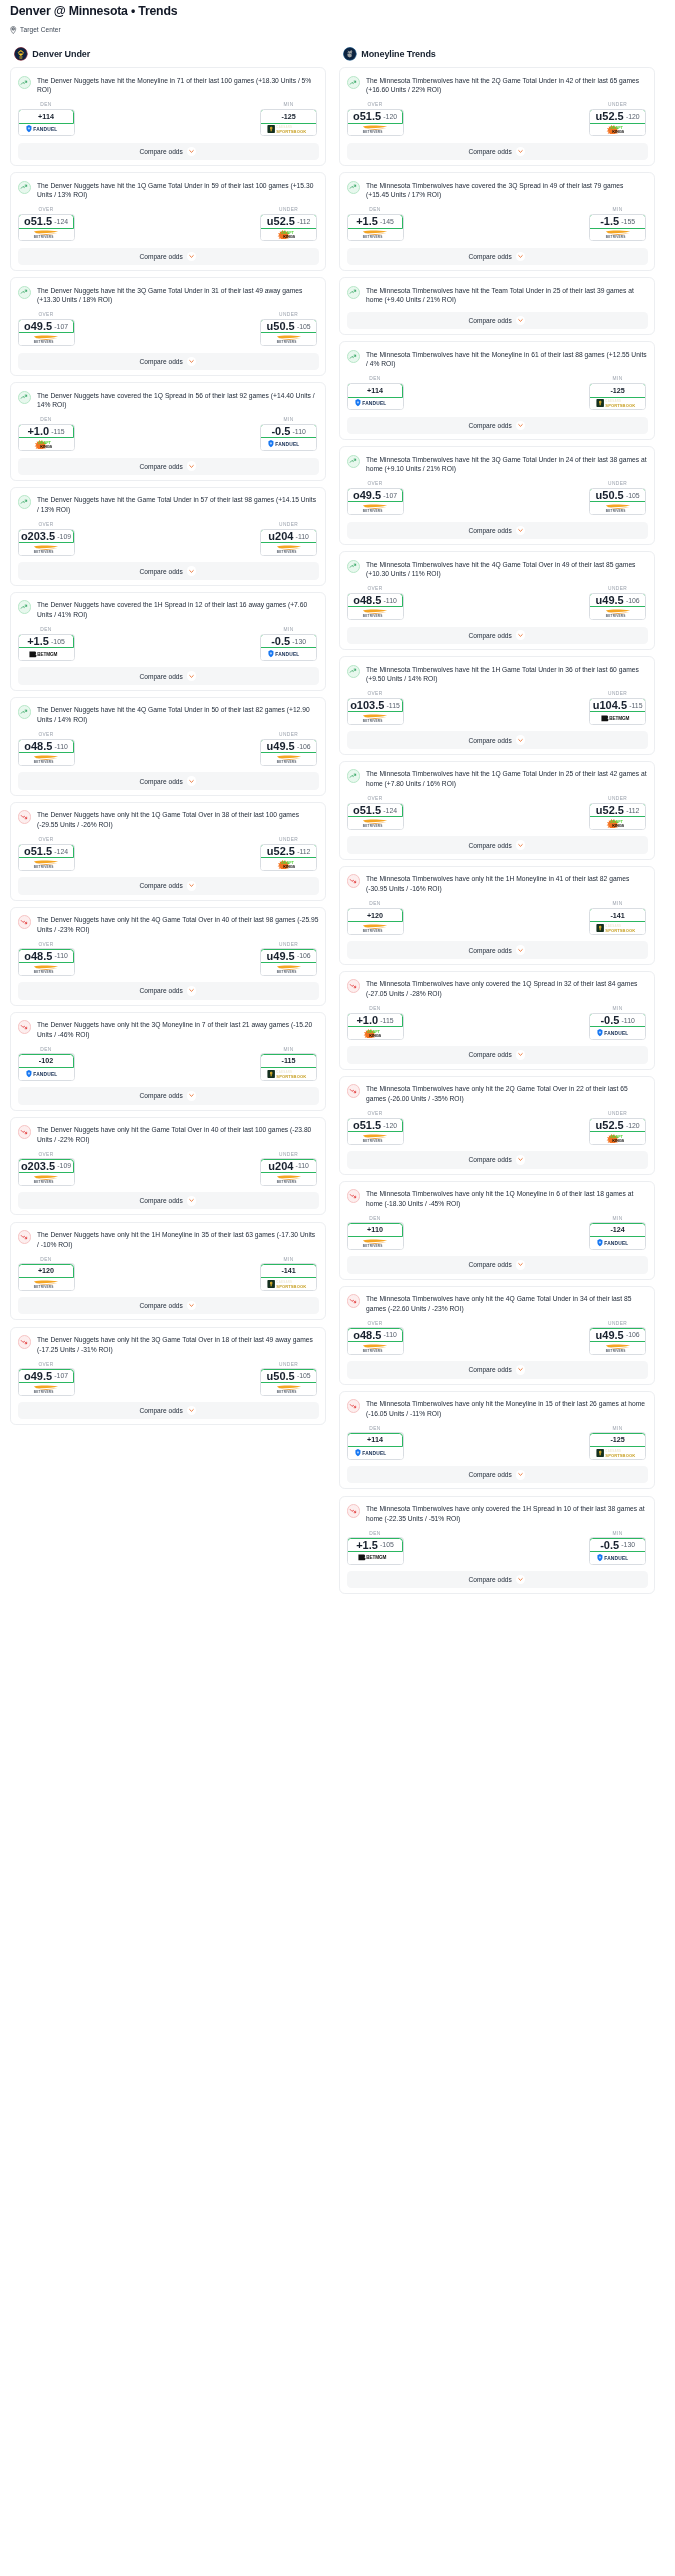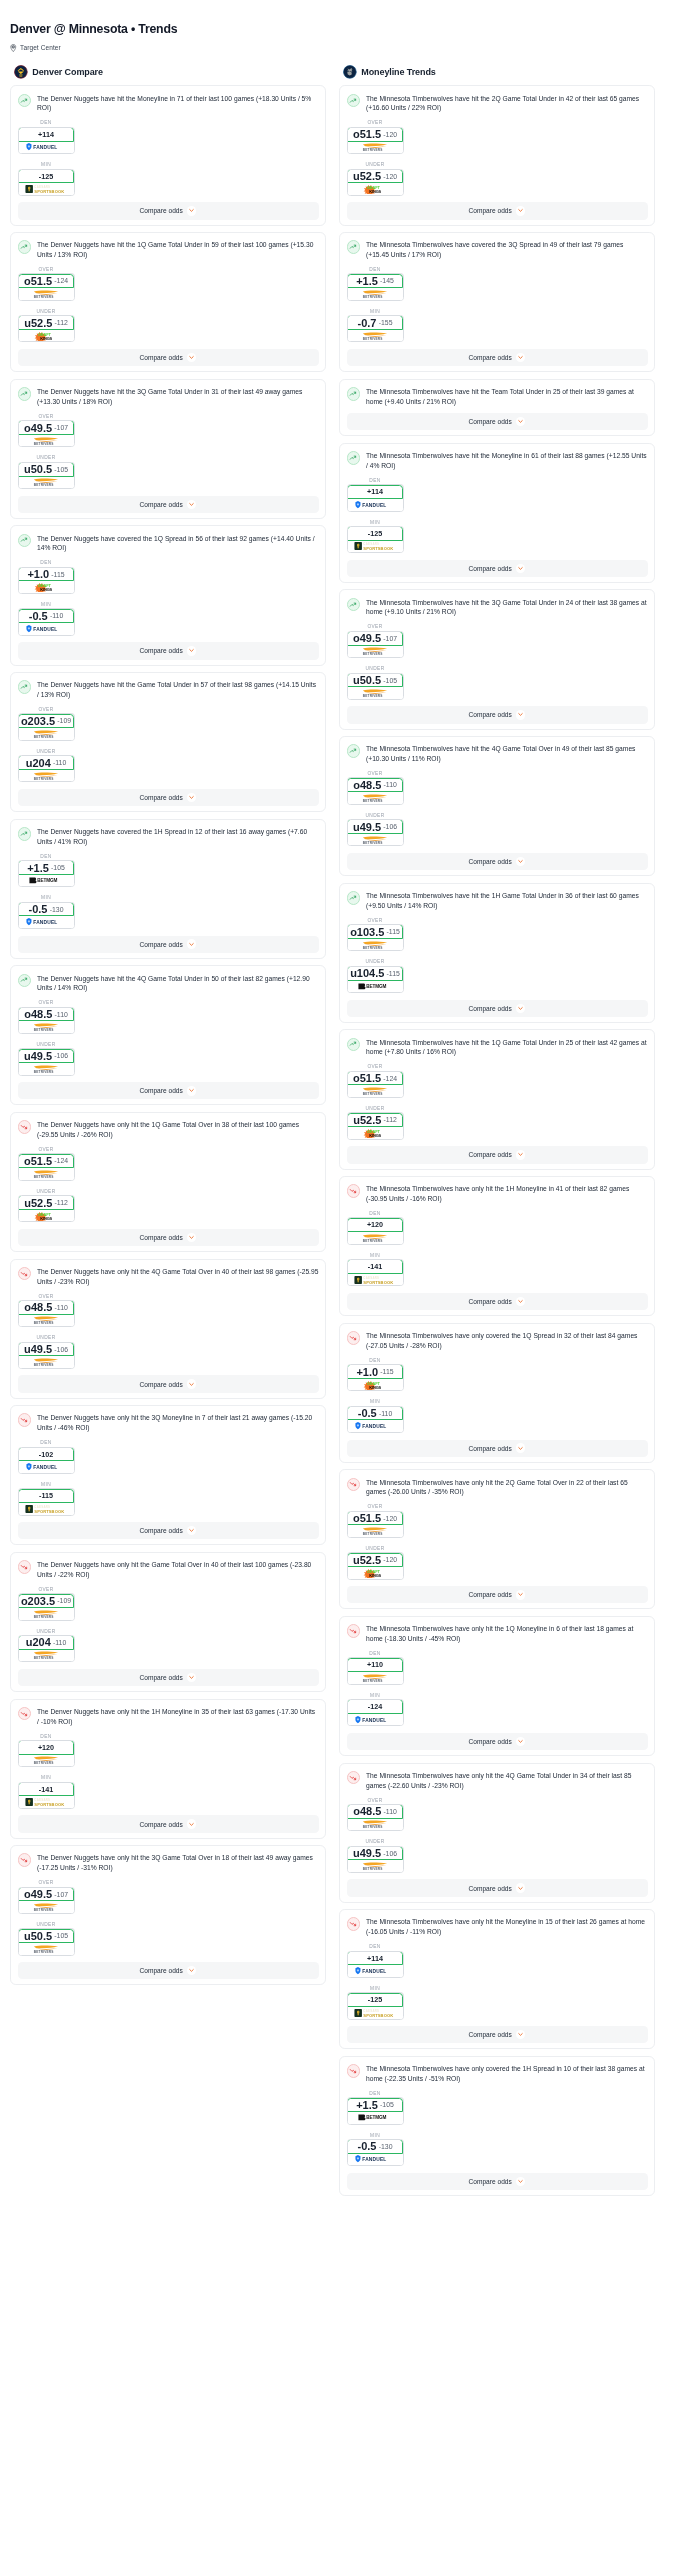--- a/index.html
+++ b/index.html
@@ -3,21 +3,21 @@
 <meta charset="utf-8">
 <style>
   * { box-sizing: border-box; margin: 0; padding: 0; }
   html, body {
     width: 675px;
     background: #ffffff;
     font-family: "Liberation Sans", sans-serif;
     color: #1b2430;
     -webkit-font-smoothing: antialiased;
   }
-  .page { width: 675px; padding: 22px 10px 13px 10px; }
+  .page { width: 675px; padding: 4px 10px 13px 10px; }
 
   .page-title {
     font-size: 12.3px;
     font-weight: 700;
     letter-spacing: -0.2px;
     color: #121826;
     line-height: 14.4px;
   }
   .venue-row {
     display: flex;
@@ -70,25 +70,24 @@
   .trend-text {
     font-size: 6.7px;
     line-height: 9.8px;
     color: #202a38;
     letter-spacing: 0.01px;
     padding-top: 0.7px;
   }
 
   .odds-row {
     display: flex;
-    justify-content: center;
+    justify-content: space-between;
     gap: 8px;
     margin-top: 7.2px;
     padding-right: 1.4px;
-    flex-direction: column;
   }
   .odds-cell { width: 57px; }
   .odds-label {
     text-align: center;
     font-size: 4.8px;
     letter-spacing: 0.4px;
     color: #9aa1ac;
     margin-bottom: 1.4px;
     text-transform: uppercase;
   }
@@ -160,21 +159,21 @@
   <div class="columns" id="columns">
       <div class="col">
         <div class="team-head">
           <svg class="team-logo" viewBox="0 0 40 40">
     <circle cx="20" cy="20" r="19" fill="#0e2240" stroke="#8b2131" stroke-width="2"></circle>
     <path d="M10 17 L20 9 L30 17 L26 17 L20 12.5 L14 17 Z" fill="#fec524"></path>
     <path d="M11 19 L29 19 L20 26 Z" fill="#fec524"></path>
     <rect x="15" y="28" width="10" height="2" fill="#fec524"></rect>
     <rect x="16" y="31.5" width="8" height="2" fill="#fec524"></rect>
   </svg>
-          <span class="team-head-label">Denver Compare</span>
+          <span class="team-head-label">Denver Under</span>
         </div>
         <div class="trend-card">
       <div class="trend-top">
         <span class="trend-badge up">
               <svg width="8" height="8" viewBox="0 0 16 16">
     <path d="M2.5 10.5 L6 6.8 L8.6 9 L13 4.4" fill="none" stroke="#28a05a" stroke-width="1.5" stroke-linecap="round" stroke-linejoin="round"></path>
     <path d="M10.2 4.2 L13.4 4.1 L13.3 7.3" fill="none" stroke="#28a05a" stroke-width="1.5" stroke-linecap="round" stroke-linejoin="round"></path>
   </svg>
             </span>
         <span class="trend-text">The Denver Nuggets have hit the Moneyline in 71 of their last 100 games (+18.30 Units / 5% ROI)</span>
@@ -945,21 +944,21 @@
         <path d="M22 12 C44 15 66 15 84 12 C64 17 40 17 22 12 Z" fill="#e8890c"></path>
         <text x="18" y="26" font-family="Liberation Sans, sans-serif" font-size="9" font-weight="bold" fill="#5c6470" letter-spacing="0.4">BETRIVERS</text>
       </svg>
                 </div>
             </div>
           </div>
             <div class="odds-cell">
             <div class="odds-label">MIN</div>
             <div class="odds-box">
               <div class="odds-value">
-                  <span class="main">-0.7</span>
+                  <span class="main">-1.5</span>
                   <span class="juice">-155</span>
                 </div>
               <div class="book-strip">
                   <svg width="38" height="10" viewBox="0 0 104 28">
         <path d="M18 7 C34 3 58 3 86 7 C66 12 44 12 24 11 Z" fill="#f5a623"></path>
         <path d="M22 12 C44 15 66 15 84 12 C64 17 40 17 22 12 Z" fill="#e8890c"></path>
         <text x="18" y="26" font-family="Liberation Sans, sans-serif" font-size="9" font-weight="bold" fill="#5c6470" letter-spacing="0.4">BETRIVERS</text>
       </svg>
                 </div>
             </div>

